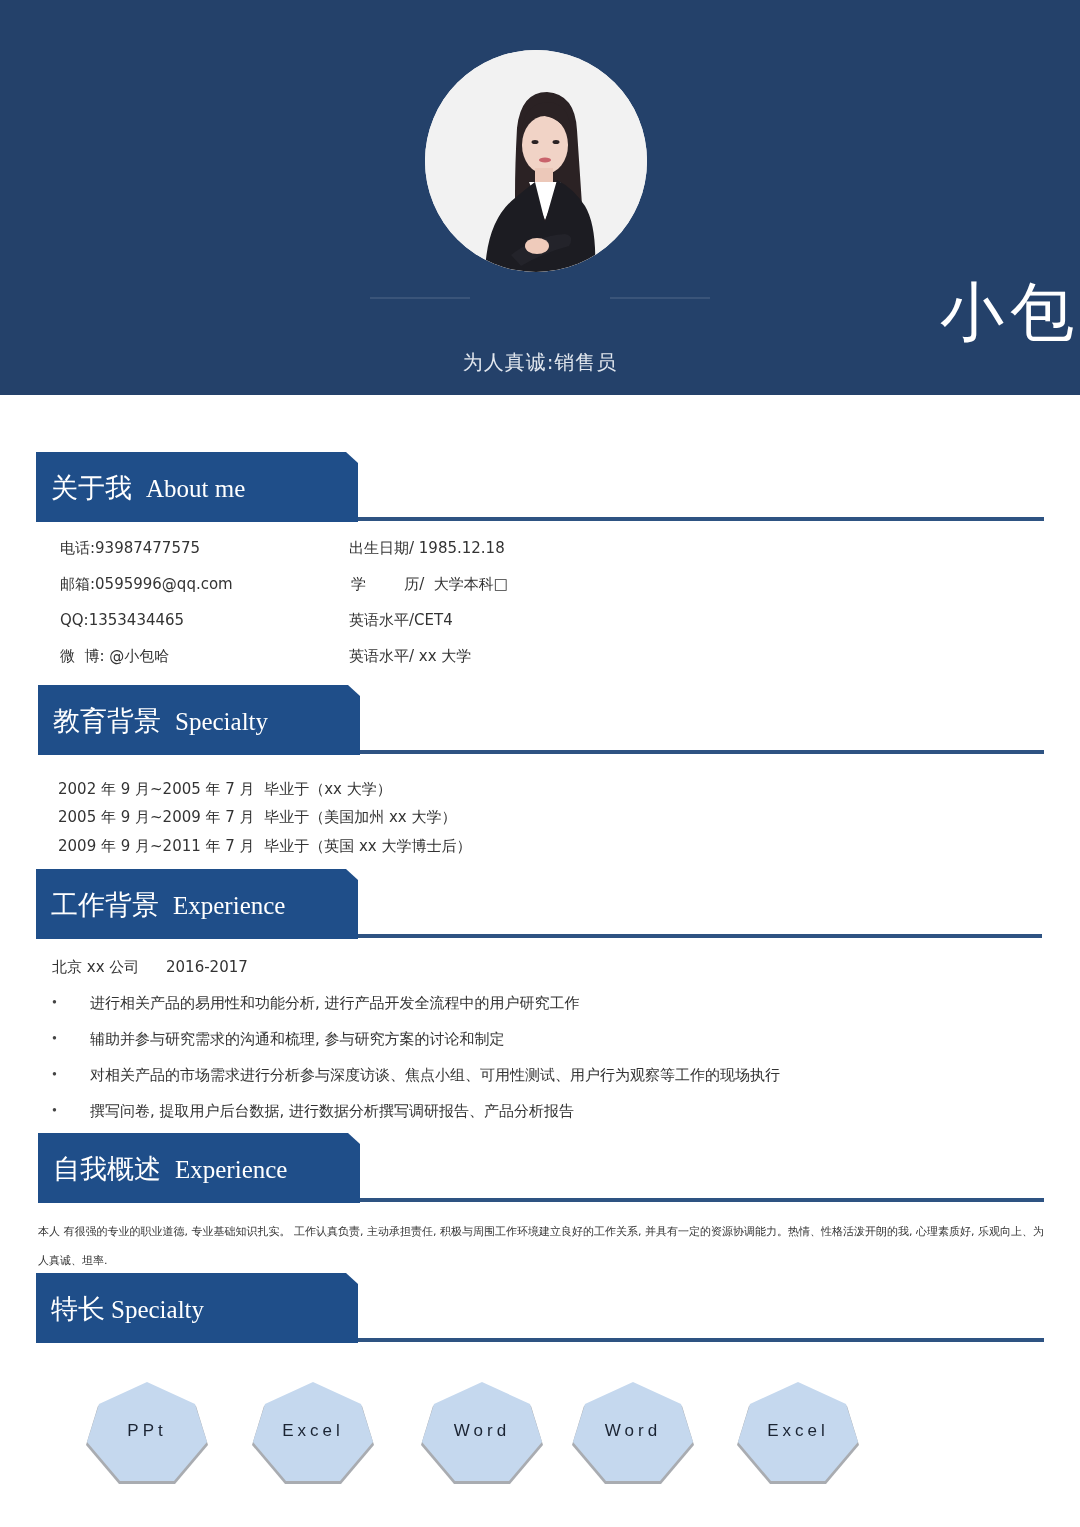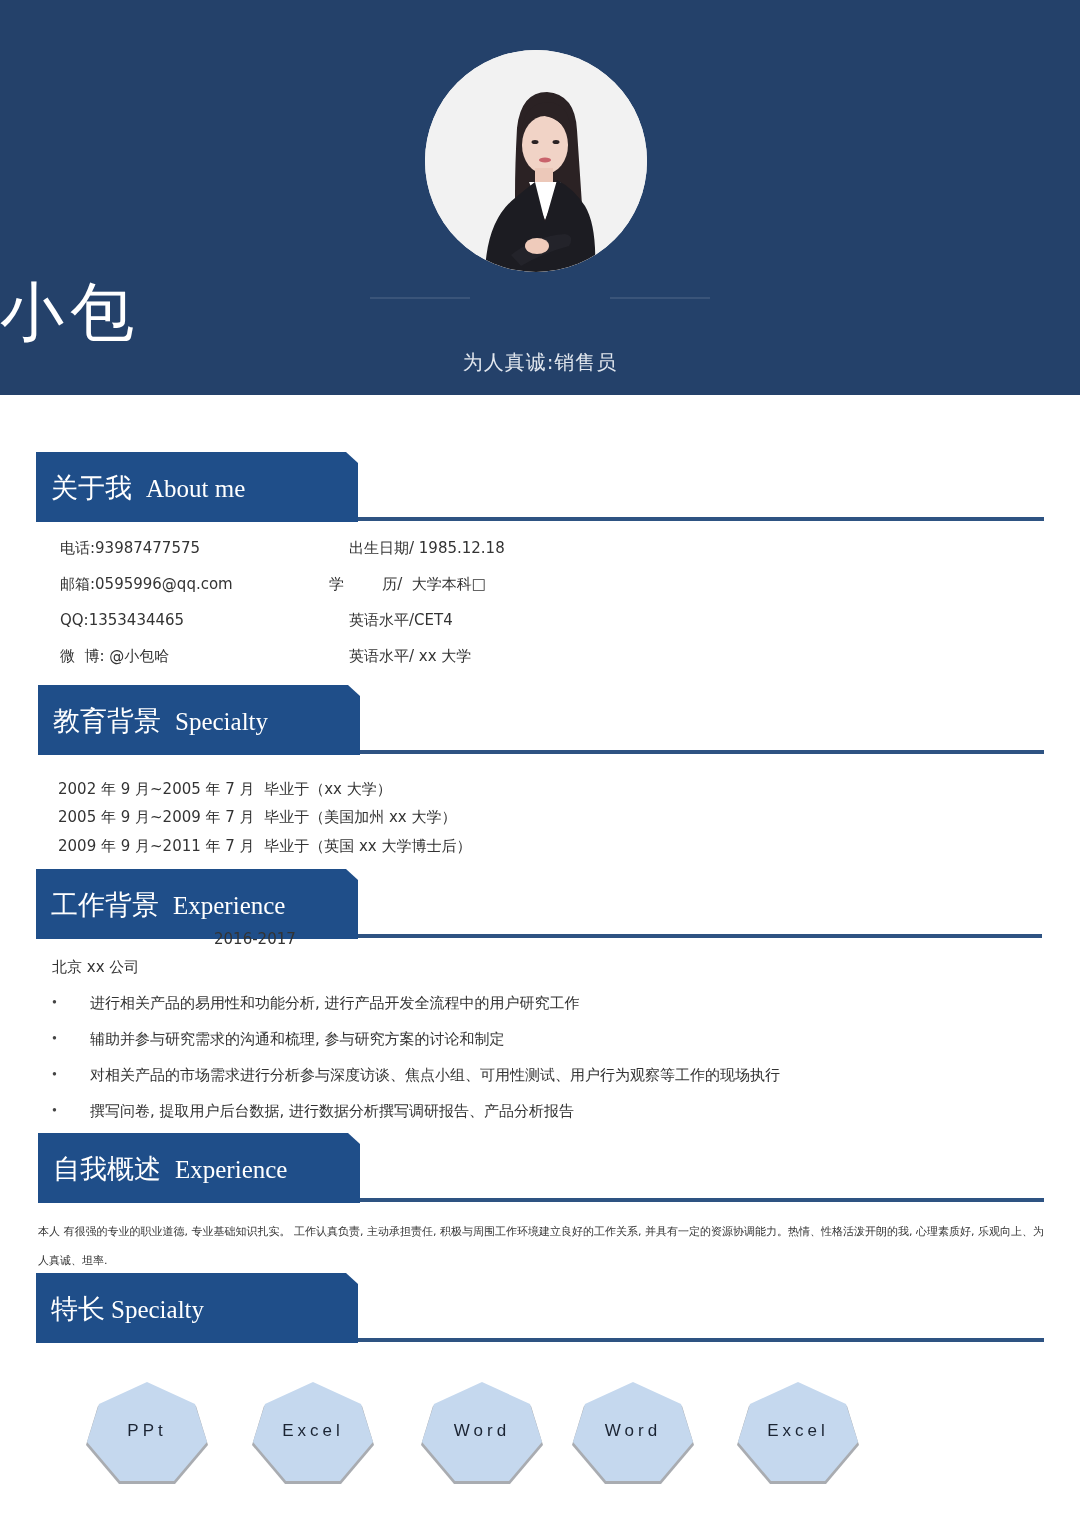--- a/index.html
+++ b/index.html
@@ -16,21 +16,21 @@
       border-radius: 50%; background: #f3f3f3; overflow: hidden;
     }
     .avatar svg { width: 100%; height: 100%; display: block; }
     .name-line {
       position: absolute; top: 297px; height: 2px; width: 100px;
       background: rgba(255,255,255,0.10);
     }
     .name-line.left { left: 370px; }
     .name-line.right { left: 610px; }
     .name {
-      position: absolute; left: 0; width: 1080px; top: 272px; text-align: left;
+      position: absolute; left: 0; width: 1080px; top: 272px; text-align: right;
       font-family: "DejaVu Sans", "Liberation Sans", sans-serif;
       font-size: 64px; color: #ffffff; letter-spacing: 6px; line-height: 80px;
     }
     .job {
       position: absolute; left: 0; width: 1080px; top: 349px; text-align: center;
       font-family: "DejaVu Sans", "Liberation Sans", sans-serif;
       font-size: 20px; color: #e3e8ef; letter-spacing: 1px;
     }
 
     
@@ -117,21 +117,21 @@
   </div>
   <div class="banner-line"></div>
 </div>
 
 <div class="txt cnf" style="left:60px; top:539px;">电话:93987477575</div>
 <div class="txt cnf" style="left:60px; top:575px;">邮箱:0595996@qq.com</div>
 <div class="txt cnf" style="left:60px; top:611px;">QQ:1353434465</div>
 <div class="txt cnf" style="left:60px; top:647px; white-space:pre;">微  博: @小包哈</div>
 
 <div class="txt cnf" style="left:349px; top:539px;">出生日期/ 1985.12.18</div>
-<div class="txt cnf" style="left:329px; top:575px; white-space:pre;">学        历/  大学本科□</div>
+<div class="txt cnf" style="left:351px; top:575px; white-space:pre;">学        历/  大学本科□</div>
 <div class="txt cnf" style="left:349px; top:611px;">英语水平/CET4</div>
 <div class="txt cnf" style="left:349px; top:647px;">英语水平/ xx 大学</div>
 
 <div class="section-head" style="top:685px; left:38px; width:1006px;">
   <div class="banner"></div>
   <div class="banner-text">
     <span class="cn">教育背景</span><span class="en">Specialty</span>
   </div>
   <div class="banner-line"></div>
 </div>
@@ -142,21 +142,21 @@
 
 <div class="section-head" style="top:869px; width:1006px;">
   <div class="banner"></div>
   <div class="banner-text">
     <span class="cn">工作背景</span><span class="en">Experience</span>
   </div>
   <div class="banner-line"></div>
 </div>
 
 <div class="txt cnf" style="left:52px; top:958px;">北京 xx 公司</div>
-<div class="txt cnf" style="left:166px; top:930px;margin-left:48px;">2016-2017</div>
+<div class="txt cnf" style="left:166px; top:958px;">2016-2017</div>
 
 <div class="bullet" style="top:995px;">•</div>
 <div class="bullet-text" style="top:994px;">进行相关产品的易用性和功能分析, 进行产品开发全流程中的用户研究工作</div>
 <div class="bullet" style="top:1031px;">•</div>
 <div class="bullet-text" style="top:1030px;">辅助并参与研究需求的沟通和梳理, 参与研究方案的讨论和制定</div>
 <div class="bullet" style="top:1067px;">•</div>
 <div class="bullet-text" style="top:1066px;">对相关产品的市场需求进行分析参与深度访谈、焦点小组、可用性测试、用户行为观察等工作的现场执行</div>
 <div class="bullet" style="top:1103px;">•</div>
 <div class="bullet-text" style="top:1102px;">撰写问卷, 提取用户后台数据, 进行数据分析撰写调研报告、产品分析报告</div>
 

